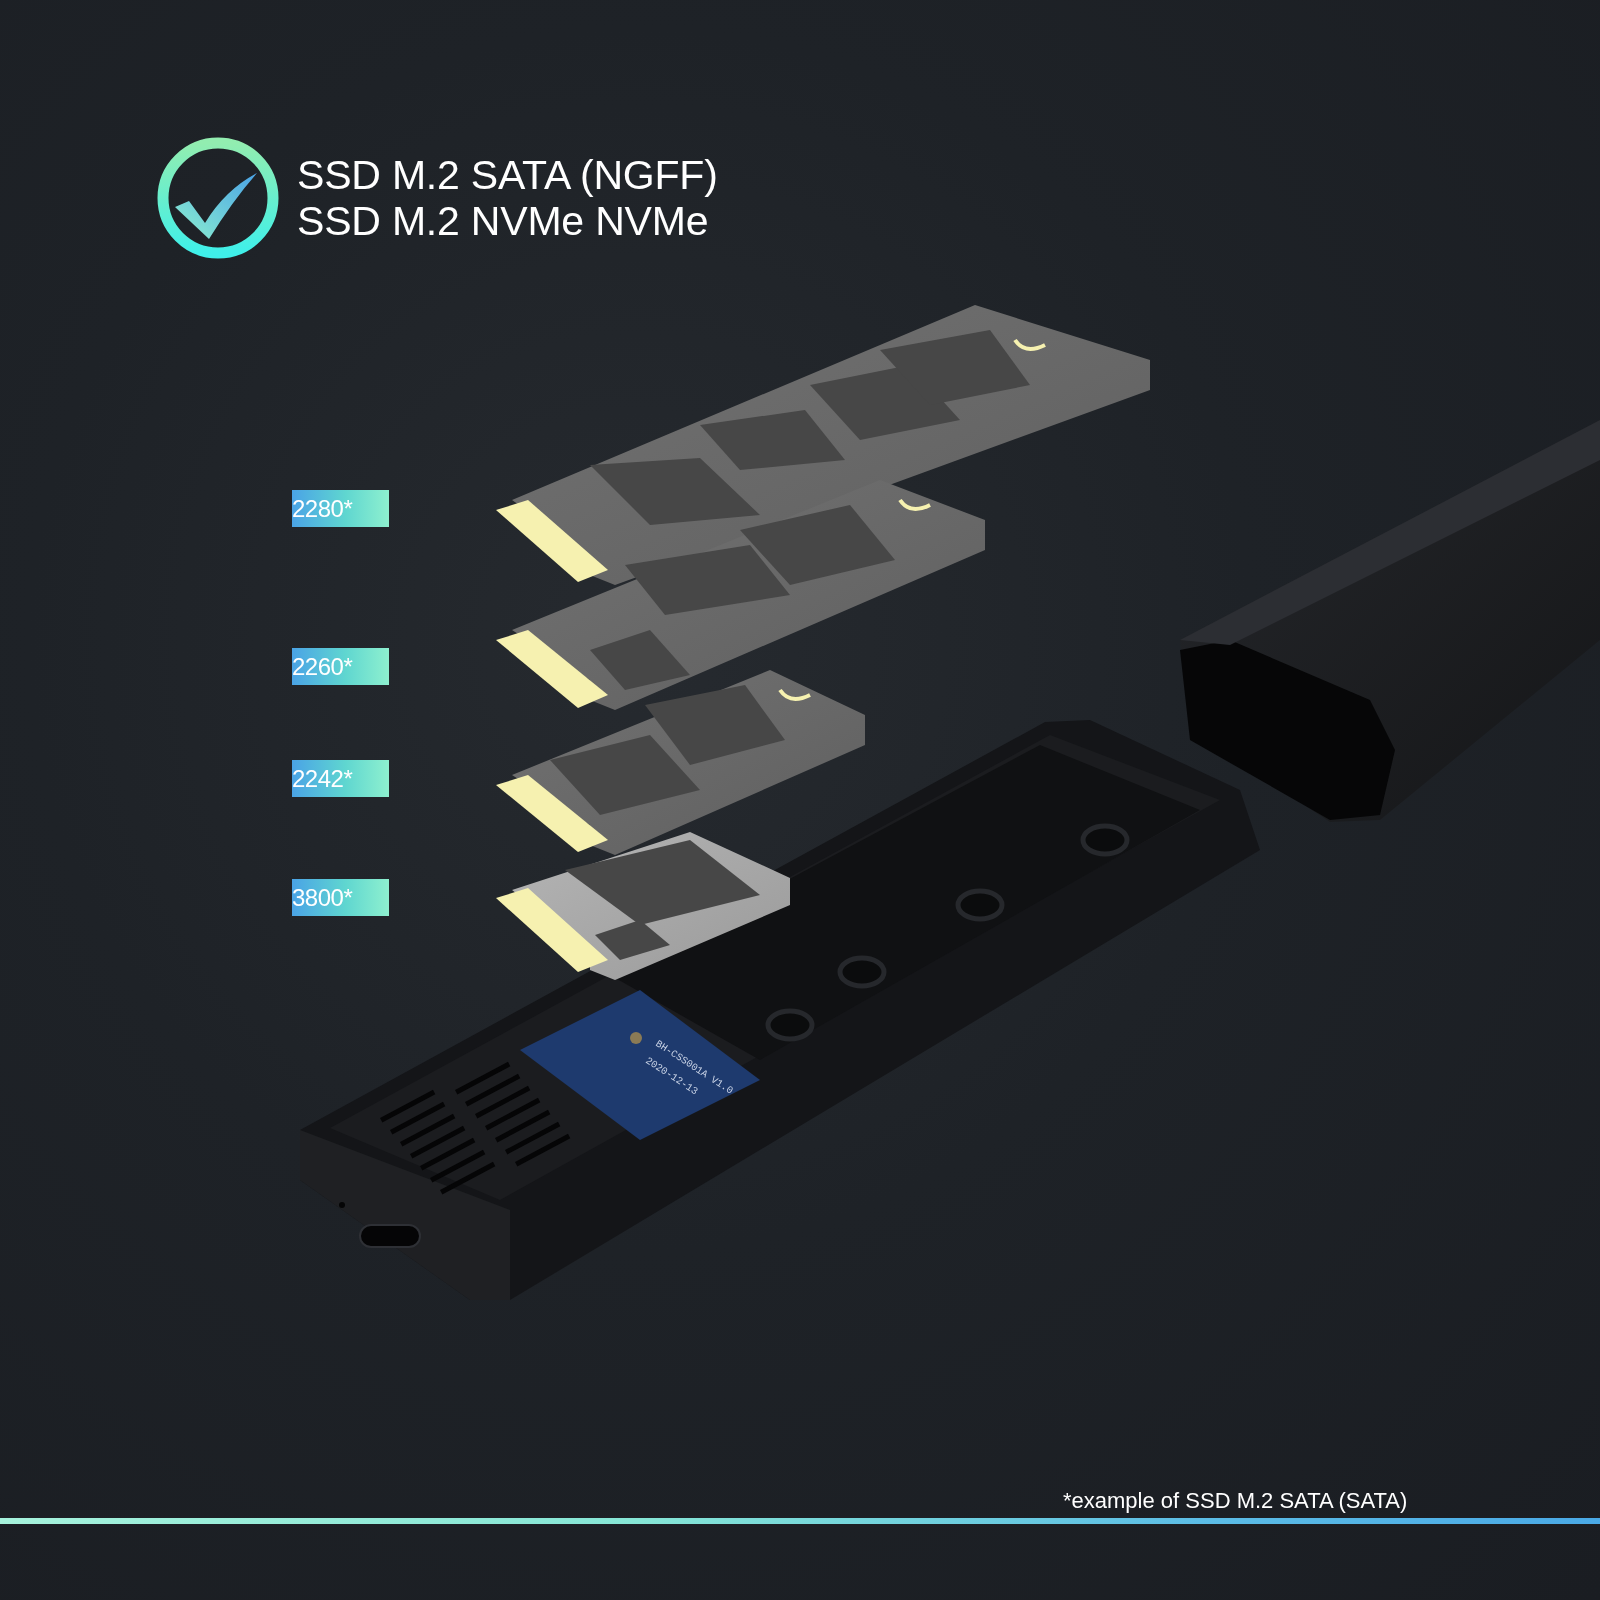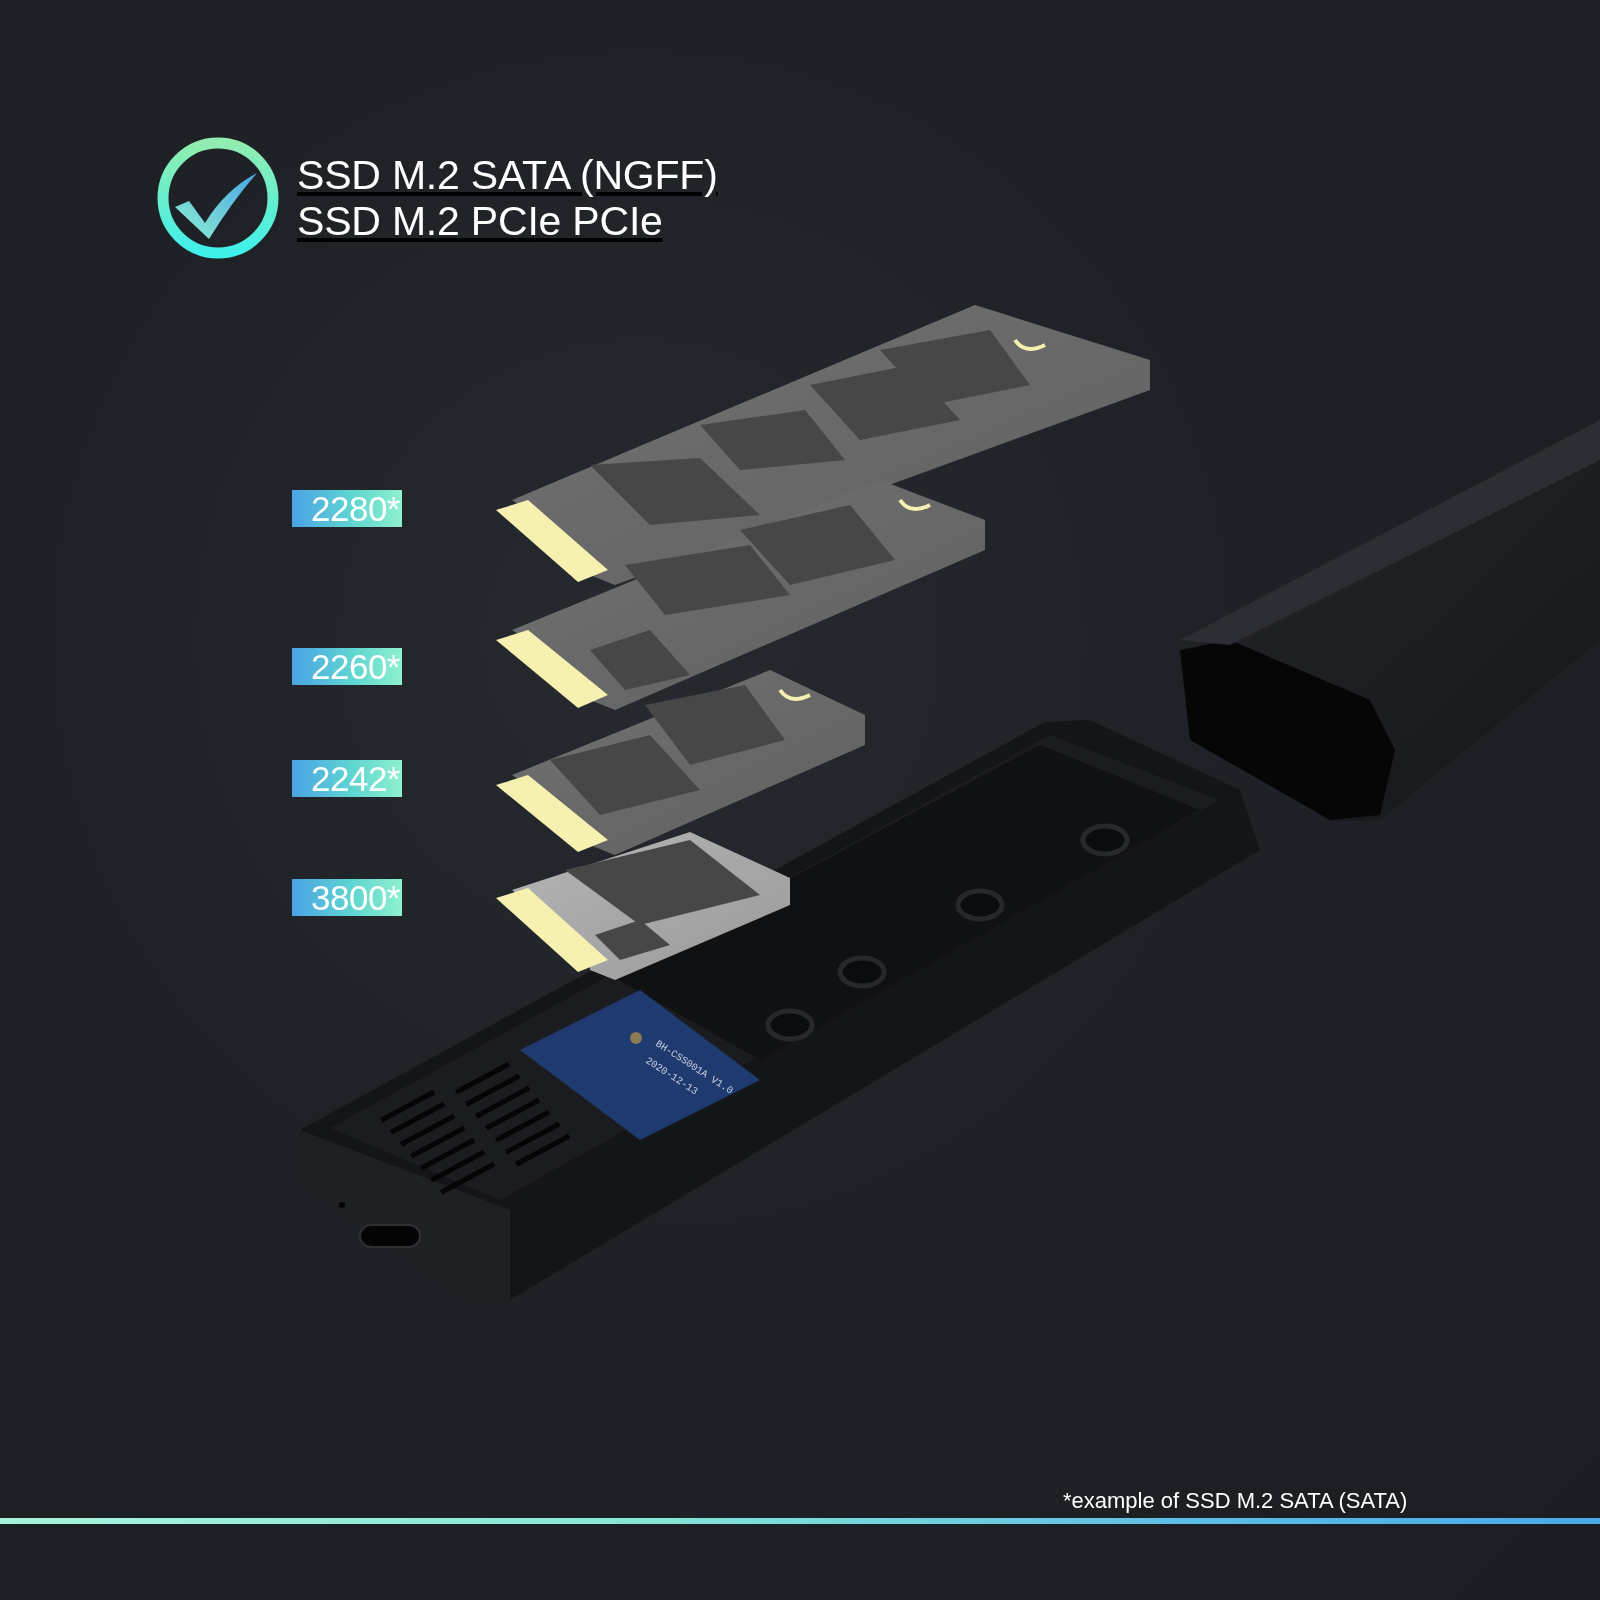--- a/index.html
+++ b/index.html
@@ -3,28 +3,28 @@
   <meta charset="utf-8">
   <style>
     html, body { margin: 0; padding: 0; }
     body {
       width: 1600px; height: 1600px; overflow: hidden; position: relative;
       background: radial-gradient(ellipse at 40% 40%, #262a2f 0%, #1e2227 45%, #1a1d22 100%);
       font-family: "Liberation Sans", sans-serif;
     }
     .stage { position: absolute; inset: 0; }
     .headline {
-      position: absolute; left: 155px; top: 135px; display: flex; align-items: center; gap: 16px; text-decoration: underline;
+      position: absolute; left: 155px; top: 135px; display: flex; align-items: center; gap: 16px;
     }
     .check-badge { width: 126px; height: 126px; }
     .headline-text { color: #ffffff; font-size: 41px; line-height: 46px; font-weight: normal; letter-spacing: -0.2px; }
     .size-tag {
-      position: absolute; left: 292px; height: 37px; width: 110px;
+      position: absolute; left: 292px; height: 37px; width: 97px;
       background: linear-gradient(90deg, #4aa3e6 0%, #5fd6d0 55%, #8ef0cf 100%);
-      color: #ffffff; font-size: 35px; line-height: 37px; padding-left: 19px; box-sizing: border-box;
+      color: #ffffff; font-size: 24px; line-height: 37px; padding-left: 0; box-sizing: border-box;
       letter-spacing: -0.5px;
     }
     .footnote {
       position: absolute; left: 1063px; top: 1488px; color: #ffffff; font-size: 22px;
     }
     .bottom-rule {
       position: absolute; left: 0; top: 1518px; width: 1600px; height: 6px;
       background: linear-gradient(90deg, #a6f2dc 0%, #86e6d6 40%, #5cbde6 75%, #4aa9e6 100%);
     }
     svg.illus { position: absolute; left: 0; top: 0; }
@@ -163,21 +163,21 @@
         </linearGradient>
         <linearGradient id="tickGrad" x1="0" y1="1" x2="1" y2="0">
           <stop offset="0" stop-color="#8cf0d0"></stop>
           <stop offset="1" stop-color="#4aa3e6"></stop>
         </linearGradient>
       </defs>
       <path d="M20,72 L34,66 L50,88 Q70,55 102,38 Q78,65 54,104 Z" fill="url(#tickGrad)"></path>
     </svg>
     <div class="headline-text">
       <div>SSD M.2 SATA (NGFF)</div>
-      <div>SSD M.2 PCIe PCIe</div>
+      <div>SSD M.2 NVMe NVMe</div>
     </div>
   </div>
 
   <div class="size-tag" style="top:490px">2280*</div>
   <div class="size-tag" style="top:648px">2260*</div>
   <div class="size-tag" style="top:760px">2242*</div>
   <div class="size-tag" style="top:879px">3800*</div>
 
   <div class="footnote">*example of SSD M.2 SATA (SATA)</div>
   <div class="bottom-rule"></div>

